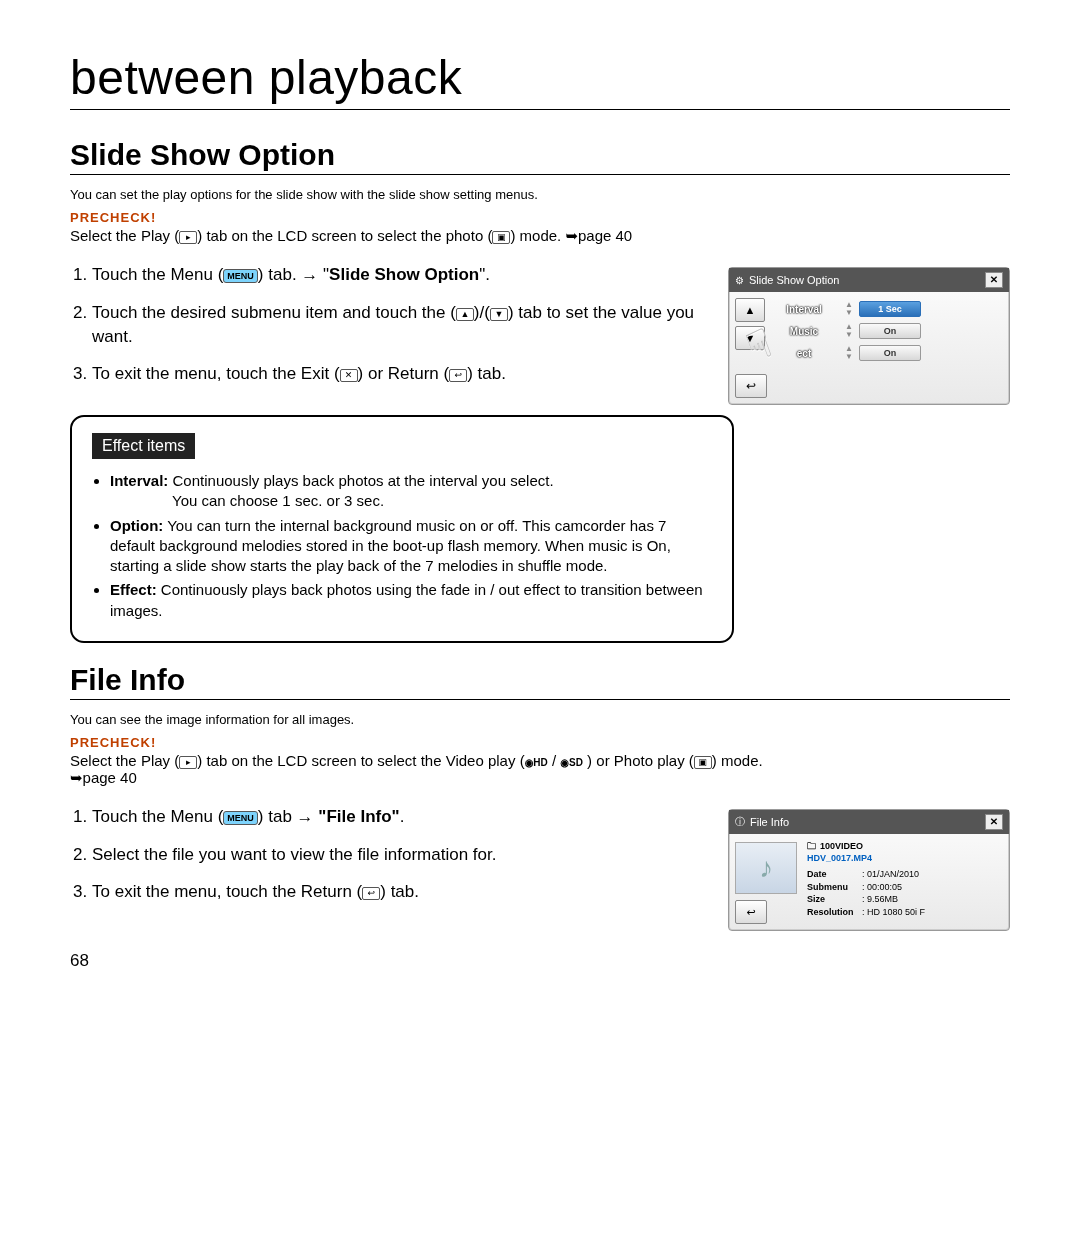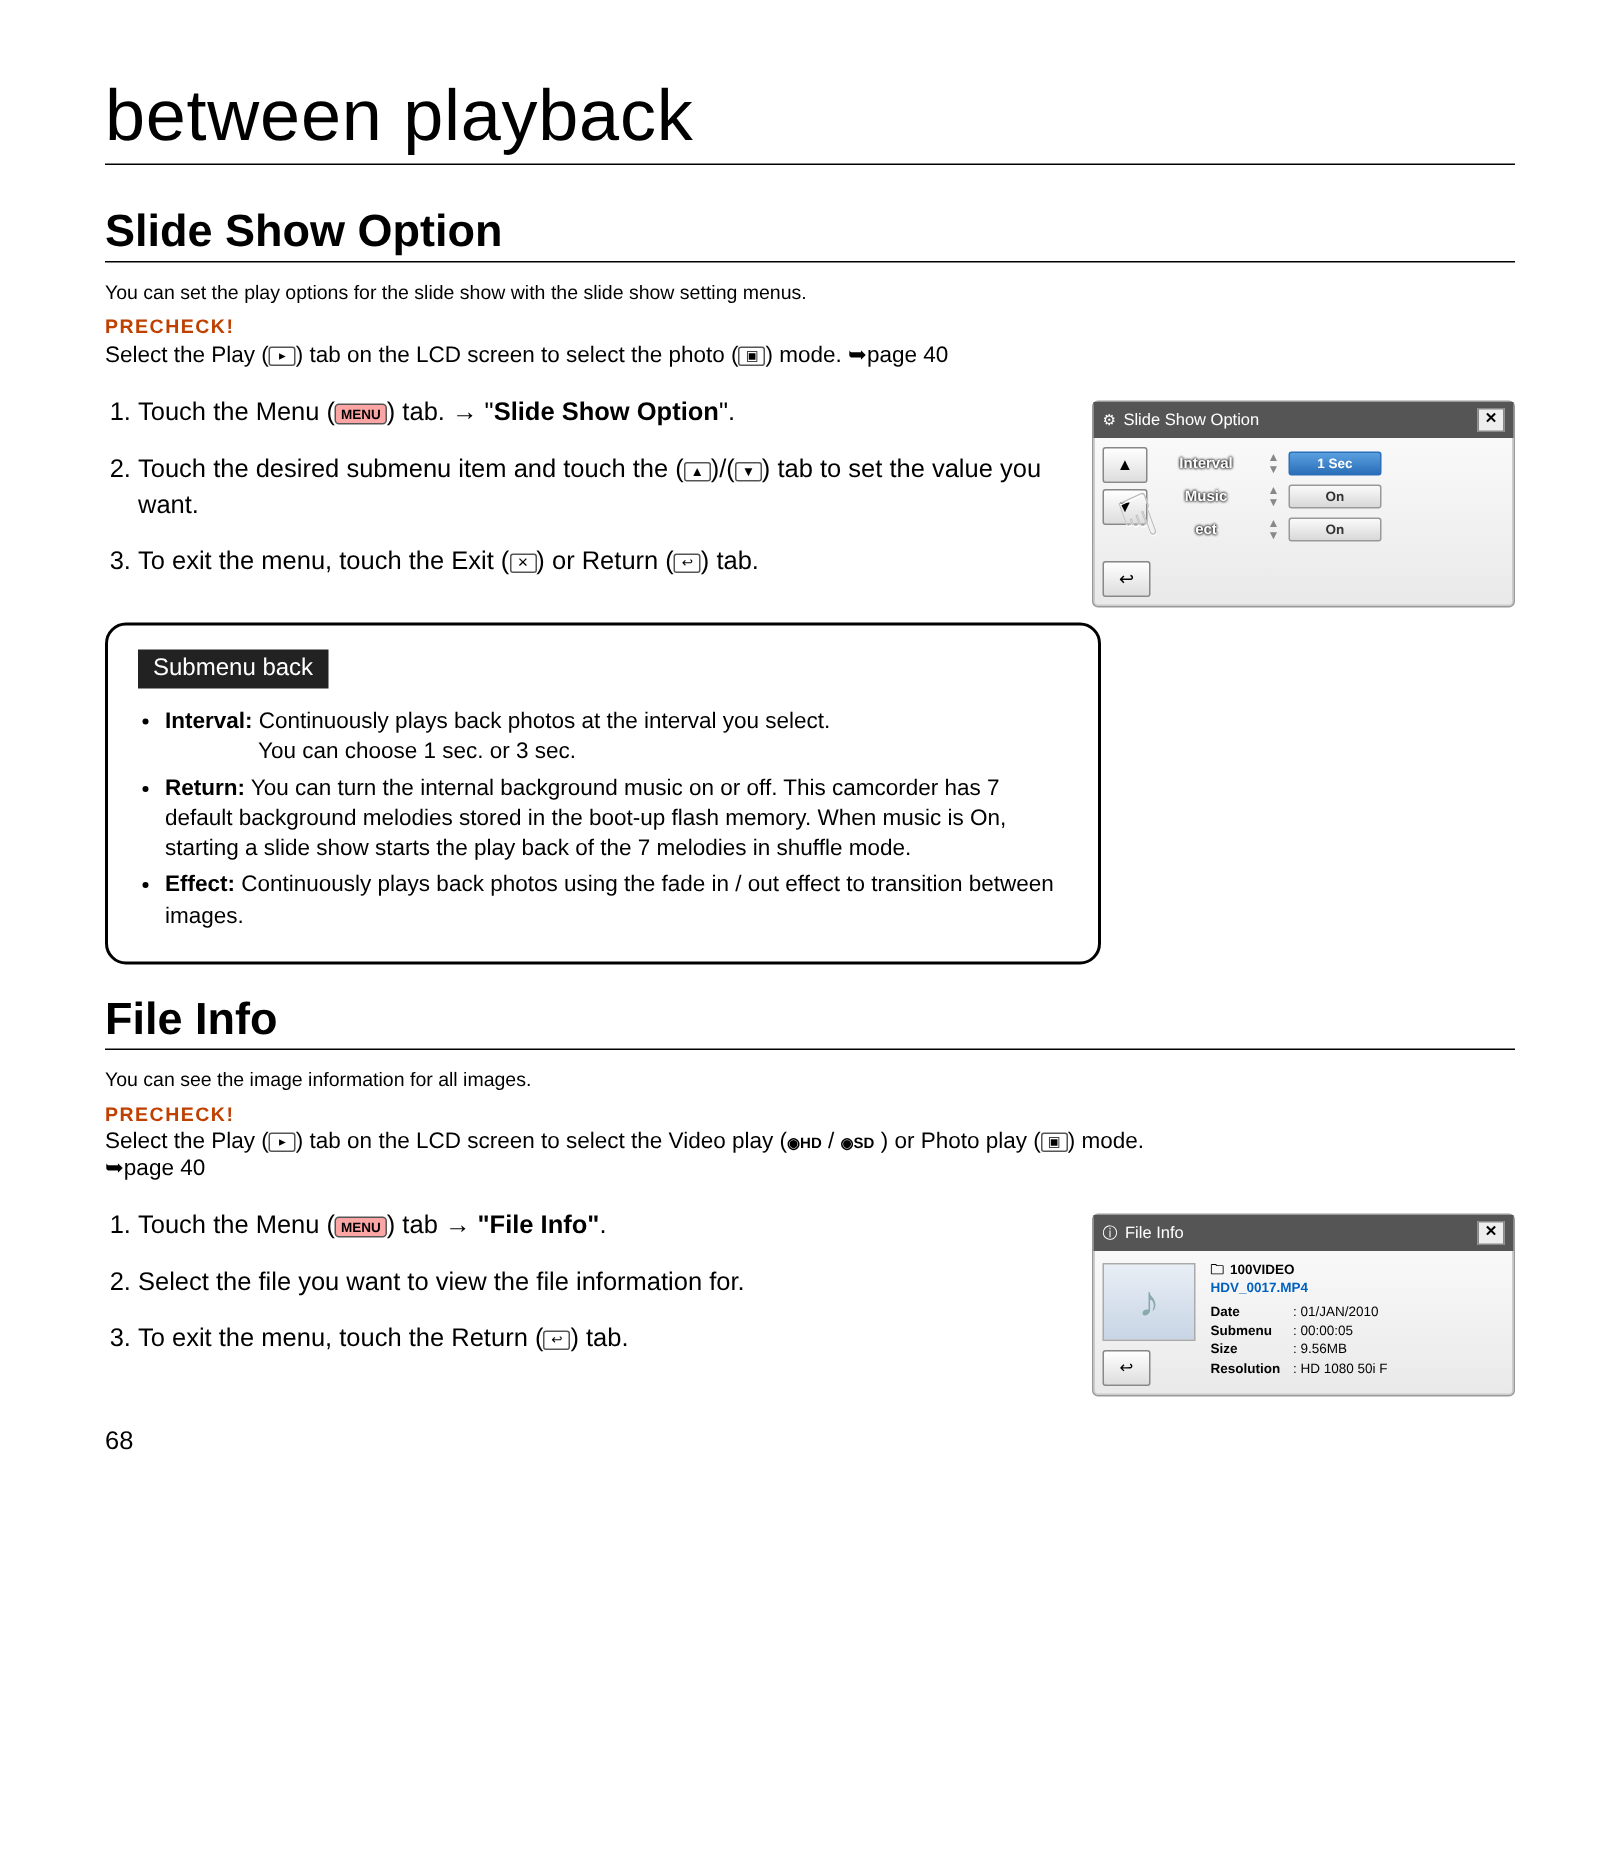--- a/index.html
+++ b/index.html
@@ -58,21 +58,21 @@
   }
   ol.steps li { margin-bottom: 14px; line-height: 1.4; }
   .icon-box {
     display: inline-block;
     border: 1px solid #555;
     border-radius: 3px;
     padding: 0 3px;
     font-size: 9px;
     line-height: 12px;
     vertical-align: 1px;
-    background: #fca5a5;
+    background: #7dd3fc;
     font-weight: bold;
   }
   .icon-sm {
     display: inline-block;
     border: 1px solid #555;
     border-radius: 2px;
     width: 16px; height: 11px;
     font-size: 9px;
     line-height: 11px;
     text-align: center;
@@ -305,28 +305,28 @@
           <div class="lcd-val">On</div>
         </div>
       </div>
       <div class="hand">☟</div>
     </div>
     <div class="lcd-return">↩</div>
   </div>
 </div>
 
 <div class="callout">
-  <div class="callout-title">Submenu back</div>
+  <div class="callout-title">Effect items</div>
   <ul>
     <li>
       <span class="item-name">Interval:</span><span> Continuously plays back photos at the interval you select.</span>
       <span class="item-cont">You can choose 1 sec. or 3 sec.</span>
     </li>
     <li>
-      <span class="item-name">Return:</span><span> You can turn the internal background music on or off. This camcorder has 7 default background melodies stored in the boot-up flash memory. When music is On, starting a slide show starts the play back of the 7 melodies in shuffle mode.</span>
+      <span class="item-name">Option:</span><span> You can turn the internal background music on or off. This camcorder has 7 default background melodies stored in the boot-up flash memory. When music is On, starting a slide show starts the play back of the 7 melodies in shuffle mode.</span>
     </li>
     <li>
       <span class="item-name">Effect:</span><span> Continuously plays back photos using the fade in / out effect to transition between images.</span>
     </li>
   </ul>
 </div>
 
 <div class="section-title">File Info</div>
 <div class="intro">You can see the image information for all images.</div>
 <div class="precheck-label">PRECHECK!</div>

